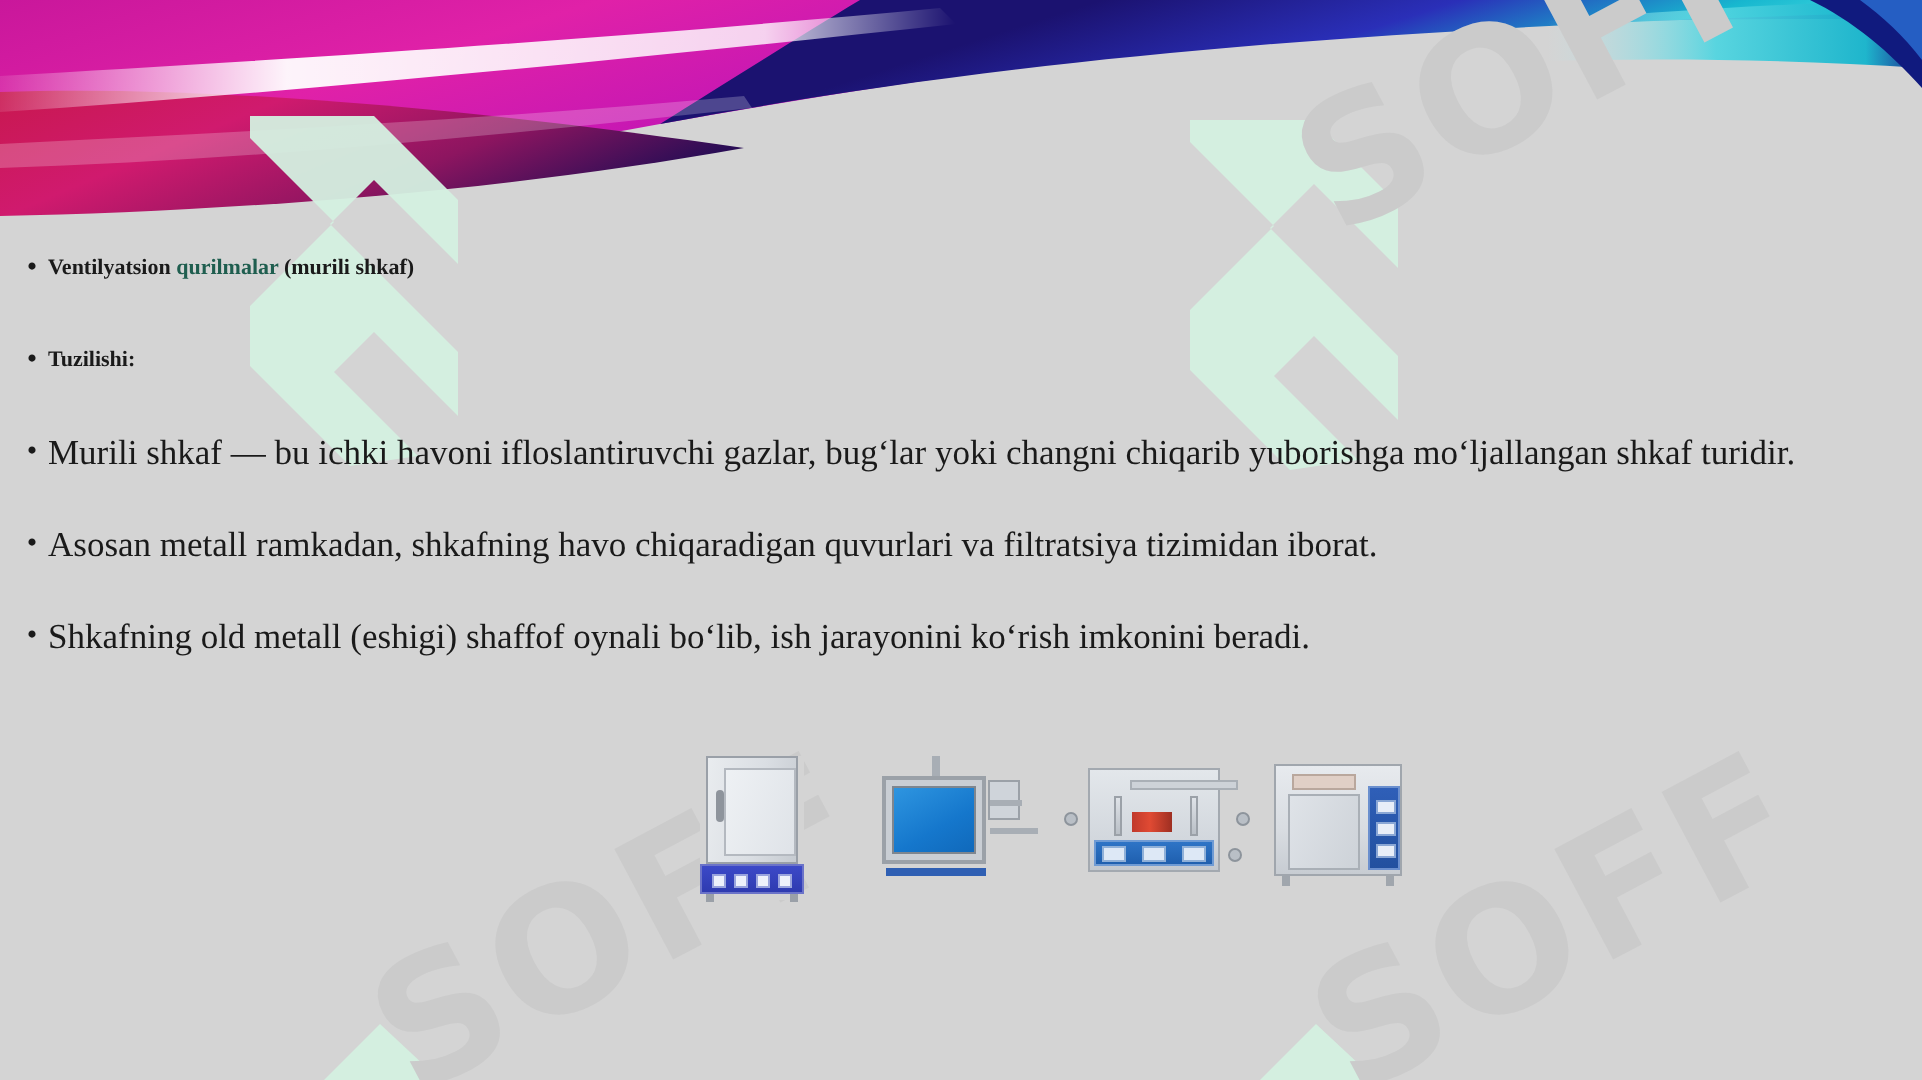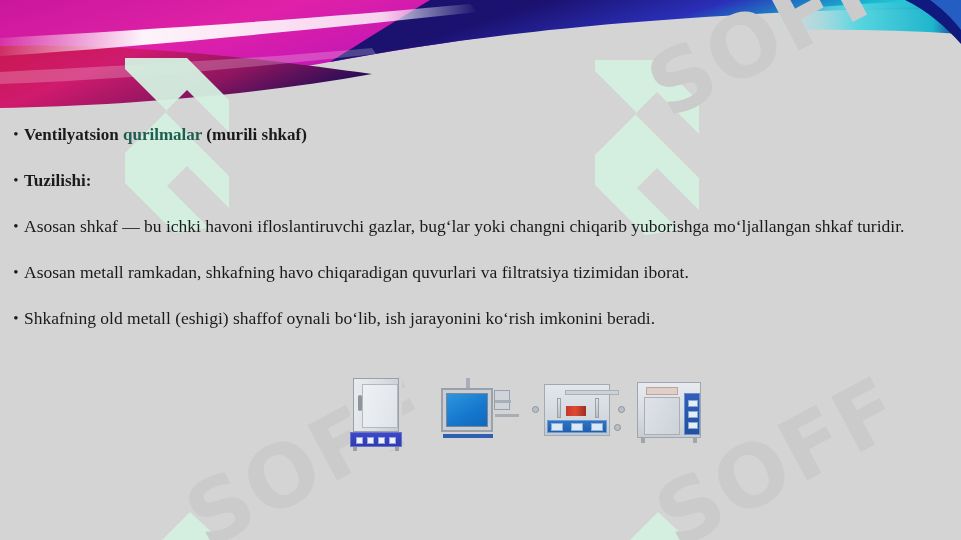--- a/index.html
+++ b/index.html
@@ -70,21 +70,21 @@
     color: #1a1a1a;
   }
   .bullet-text {
     flex: 1 1 auto;
     font-size: 17.5px;
     line-height: 25px;
     color: #1a1a1a;
   }
   .bullet-row.strong .bullet-text {
     font-weight: bold;
-    font-size: 17px;
+    font-size: 11px;
   }
   .accent { color: #1f5e4f; }
 
   
   .photos {
     position: absolute;
     left: 340px;
     top: 372px;
     width: 400px;
     height: 90px;
@@ -310,21 +310,21 @@
       <span class="bullet-text"><span>Ventilyatsion </span><span class="accent">qurilmalar</span><span> (murili shkaf)</span></span>
     </div>
 
     <div class="bullet-row strong">
       <span class="bullet-dot">•</span>
       <span class="bullet-text">Tuzilishi:</span>
     </div>
 
     <div class="bullet-row">
       <span class="bullet-dot">•</span>
-      <span class="bullet-text">Asosan shkaf — bu ichki havoni ifloslantiruvchi gazlar, bug‘lar yoki changni chiqarib yuborishga mo‘ljallangan shkaf turidir.</span>
+      <span class="bullet-text">Murili shkaf — bu ichki havoni ifloslantiruvchi gazlar, bug‘lar yoki changni chiqarib yuborishga mo‘ljallangan shkaf turidir.</span>
     </div>
 
     <div class="bullet-row">
       <span class="bullet-dot">•</span>
       <span class="bullet-text">Asosan metall ramkadan, shkafning havo chiqaradigan quvurlari va filtratsiya tizimidan iborat.</span>
     </div>
 
     <div class="bullet-row">
       <span class="bullet-dot">•</span>
       <span class="bullet-text">Shkafning old metall (eshigi) shaffof oynali bo‘lib, ish jarayonini ko‘rish imkonini beradi.</span>

